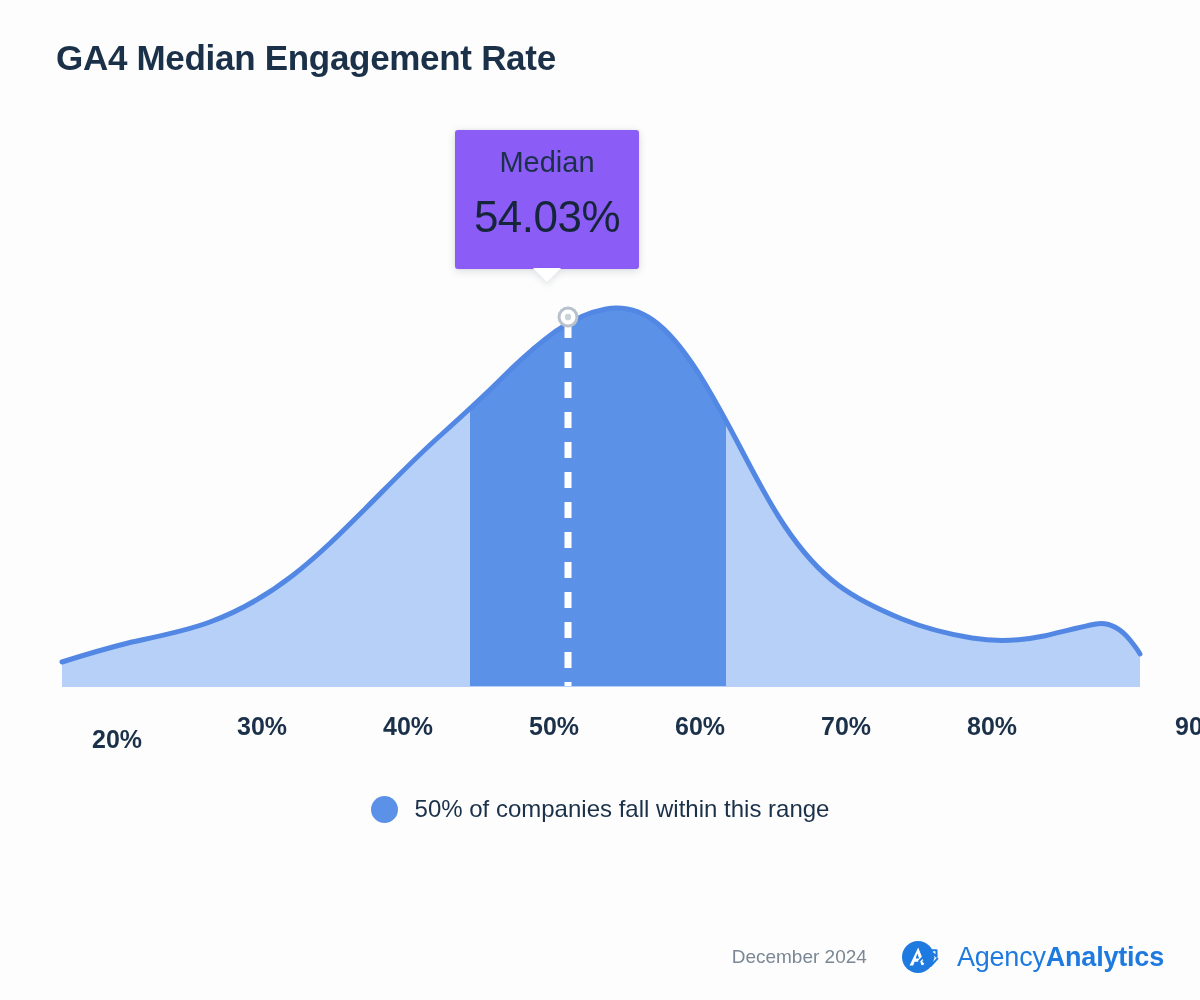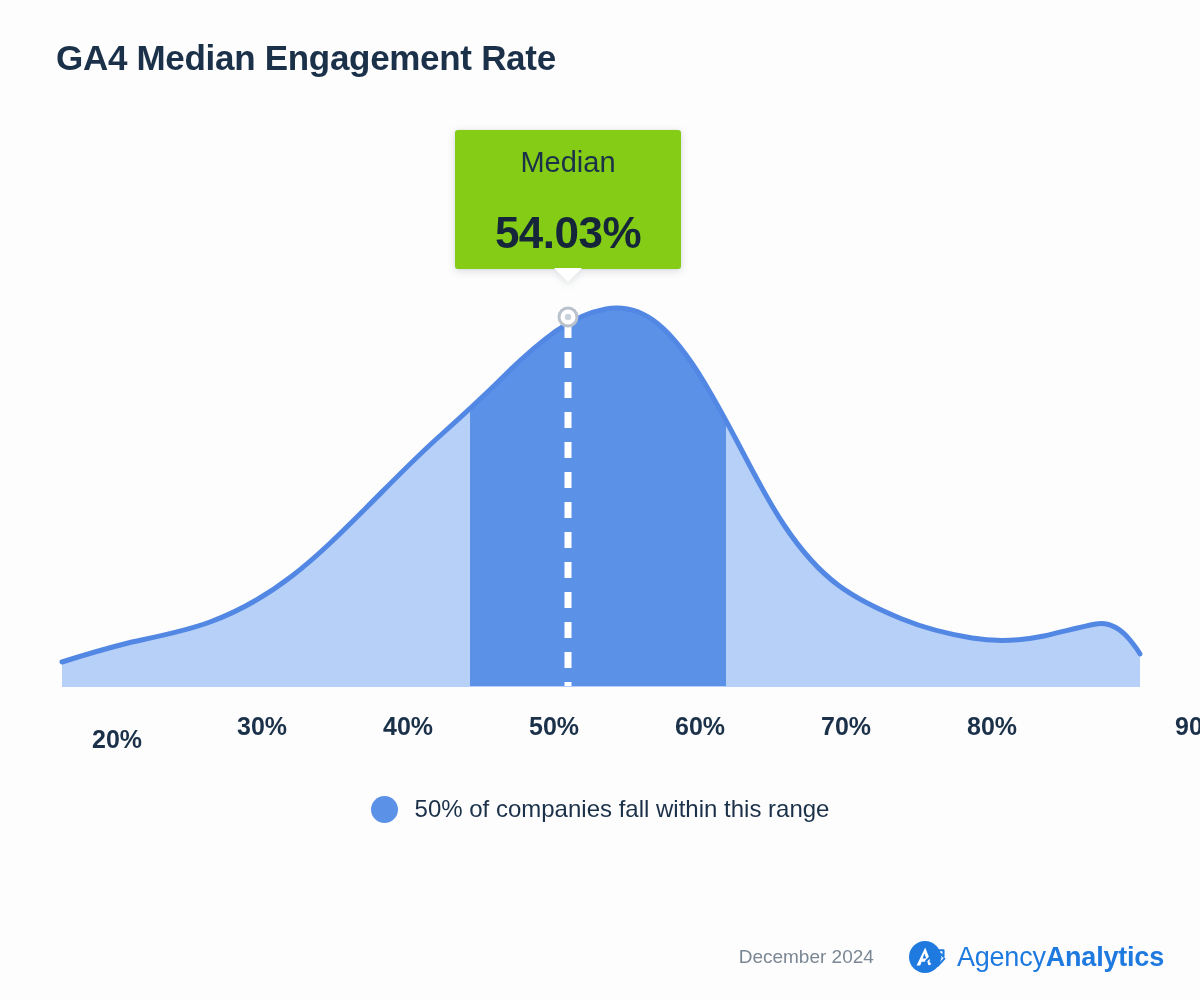--- a/index.html
+++ b/index.html
@@ -43,23 +43,23 @@
     position: absolute;
     left: 0;
     top: 0;
   }
 
   
   #median-tooltip {
     position: absolute;
     left: 455px;
     top: 130px;
-    width: 226px;
+    width: 184px;
     height: 139px;
-    background: #84cc16;
+    background: #8b5cf6;
     border-radius: 3px;
     box-shadow: 0 2px 9px rgba(30,45,70,0.16), 0 0 2px rgba(30,45,70,0.10);
     z-index: 5;
   }
   #median-tooltip .tip-arrow {
     position: absolute;
     left: 50%;
     bottom: -13px;
     margin-left: -14px;
     width: 0;
@@ -74,26 +74,26 @@
     top: 16px;
     left: 0;
     width: 100%;
     text-align: center;
     font-size: 29px;
     color: #1b3149;
     font-weight: normal;
   }
   #tooltip-value {
     position: absolute;
-    top: 78px;
+    top: 62px;
     left: 0;
     width: 100%;
     text-align: center;
     font-size: 44px;
-    font-weight: bold;
+    font-weight: normal;
     color: #16263a;
     letter-spacing: -0.5px;
   }
 
   
   #x-axis {
     position: absolute;
     left: 0;
     top: 712px;
     width: 1200px;
@@ -142,21 +142,21 @@
     gap: 32px;
   }
   #footer-date {
     font-size: 19px;
     color: #7b8794;
     white-space: nowrap;
   }
   #brand {
     display: flex;
     align-items: center;
-    gap: 9px;
+    gap: 16px;
   }
   #brand-wordmark {
     font-size: 27px;
     color: #1f7ae0;
     white-space: nowrap;
     letter-spacing: -0.2px;
   }
   #brand-wordmark .wm-light { font-weight: normal; }
   #brand-wordmark .wm-bold { font-weight: bold; }
 </style>

